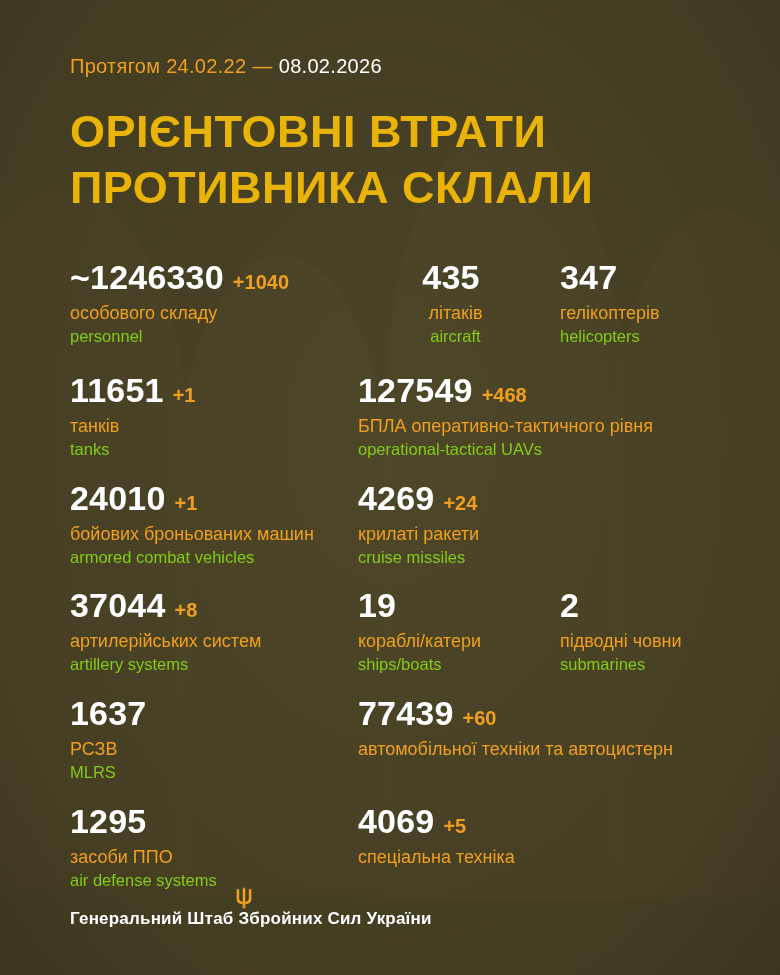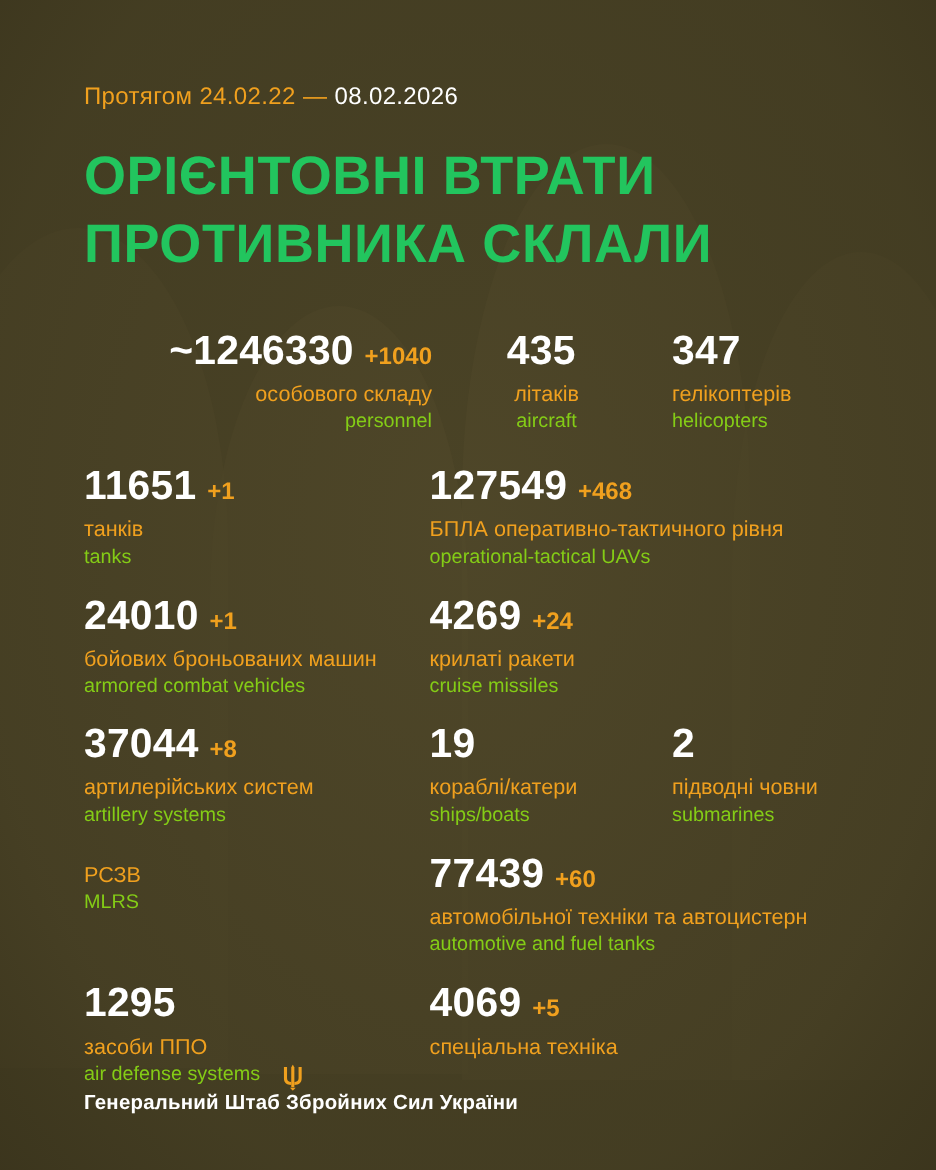--- a/index.html
+++ b/index.html
@@ -35,35 +35,34 @@
     position: absolute;
     inset: 0;
     background: radial-gradient(ellipse at 50% 45%, rgba(74,67,38,0.15) 0%, rgba(62,56,31,0.55) 75%, rgba(56,50,27,0.8) 100%);
   }
 
   .content {
     position: relative;
     z-index: 3;
     padding: 0 70px;
     box-sizing: border-box;
-    margin-top: 15px;
   }
 
   .daterange {
     padding-top: 55px;
     font-size: 20px;
     letter-spacing: 0.3px;
     color: #f0a01e;
   }
   .daterange .sep { color: #f0a01e; margin: 0 6px; }
   .daterange .end { color: #ffffff; }
 
   .title {
     margin-top: 26px;
-    color: #22c55e;
+    color: #eab308;
     font-size: 45px;
     line-height: 1.24;
     font-weight: bold;
     letter-spacing: 0.5px;
     text-transform: uppercase;
   }
   .title .l2 { display: block; }
 
   .grid {
     margin-top: 44px;
@@ -142,21 +141,21 @@
     <span>Протягом 24.02.22</span><span class="sep">—</span><span class="end">08.02.2026</span>
   </div>
 
   <div class="title">
     <span class="l1">ОРІЄНТОВНІ ВТРАТИ</span>
     <span class="l2">ПРОТИВНИКА СКЛАЛИ</span>
   </div>
 
   <div class="grid">
 
-    <div class="cell" style="left:0px; top:0px; width:290px;text-align:right;">
+    <div class="cell" style="left:0px; top:0px; width:290px;">
       <div><span class="num">~1246330</span><span class="delta">+1040</span></div>
       <div class="lbl-ua">особового складу</div>
       <div class="lbl-en">personnel</div>
     </div>
 
     <div class="cell" style="left:288px; top:0px; width:195px;text-align:center;">
       <div><span class="num">435</span><span class="delta"></span></div>
       <div class="lbl-ua">літаків</div>
       <div class="lbl-en">aircraft</div>
     </div>
@@ -203,28 +202,28 @@
       <div class="lbl-en">ships/boats</div>
     </div>
 
     <div class="cell" style="left:490px; top:328px; width:190px;">
       <div><span class="num">2</span><span class="delta"></span></div>
       <div class="lbl-ua">підводні човни</div>
       <div class="lbl-en">submarines</div>
     </div>
 
     <div class="cell" style="left:0px; top:436px; width:260px;">
+      <div><span class="num">1637</span><span class="delta"></span></div>
       <div class="lbl-ua">РСЗВ</div>
       <div class="lbl-en">MLRS</div>
     </div>
 
     <div class="cell" style="left:288px; top:436px; width:390px;">
       <div><span class="num">77439</span><span class="delta">+60</span></div>
       <div class="lbl-ua">автомобільної техніки та автоцистерн</div>
-      <div class="lbl-en">automotive and fuel tanks</div>
     </div>
 
     <div class="cell" style="left:0px; top:544px; width:270px;">
       <div><span class="num">1295</span><span class="delta"></span></div>
       <div class="lbl-ua">засоби ППО</div>
       <div class="lbl-en">air defense systems</div>
     </div>
 
     <div class="cell" style="left:288px; top:544px; width:290px;">
       <div><span class="num">4069</span><span class="delta">+5</span></div>

